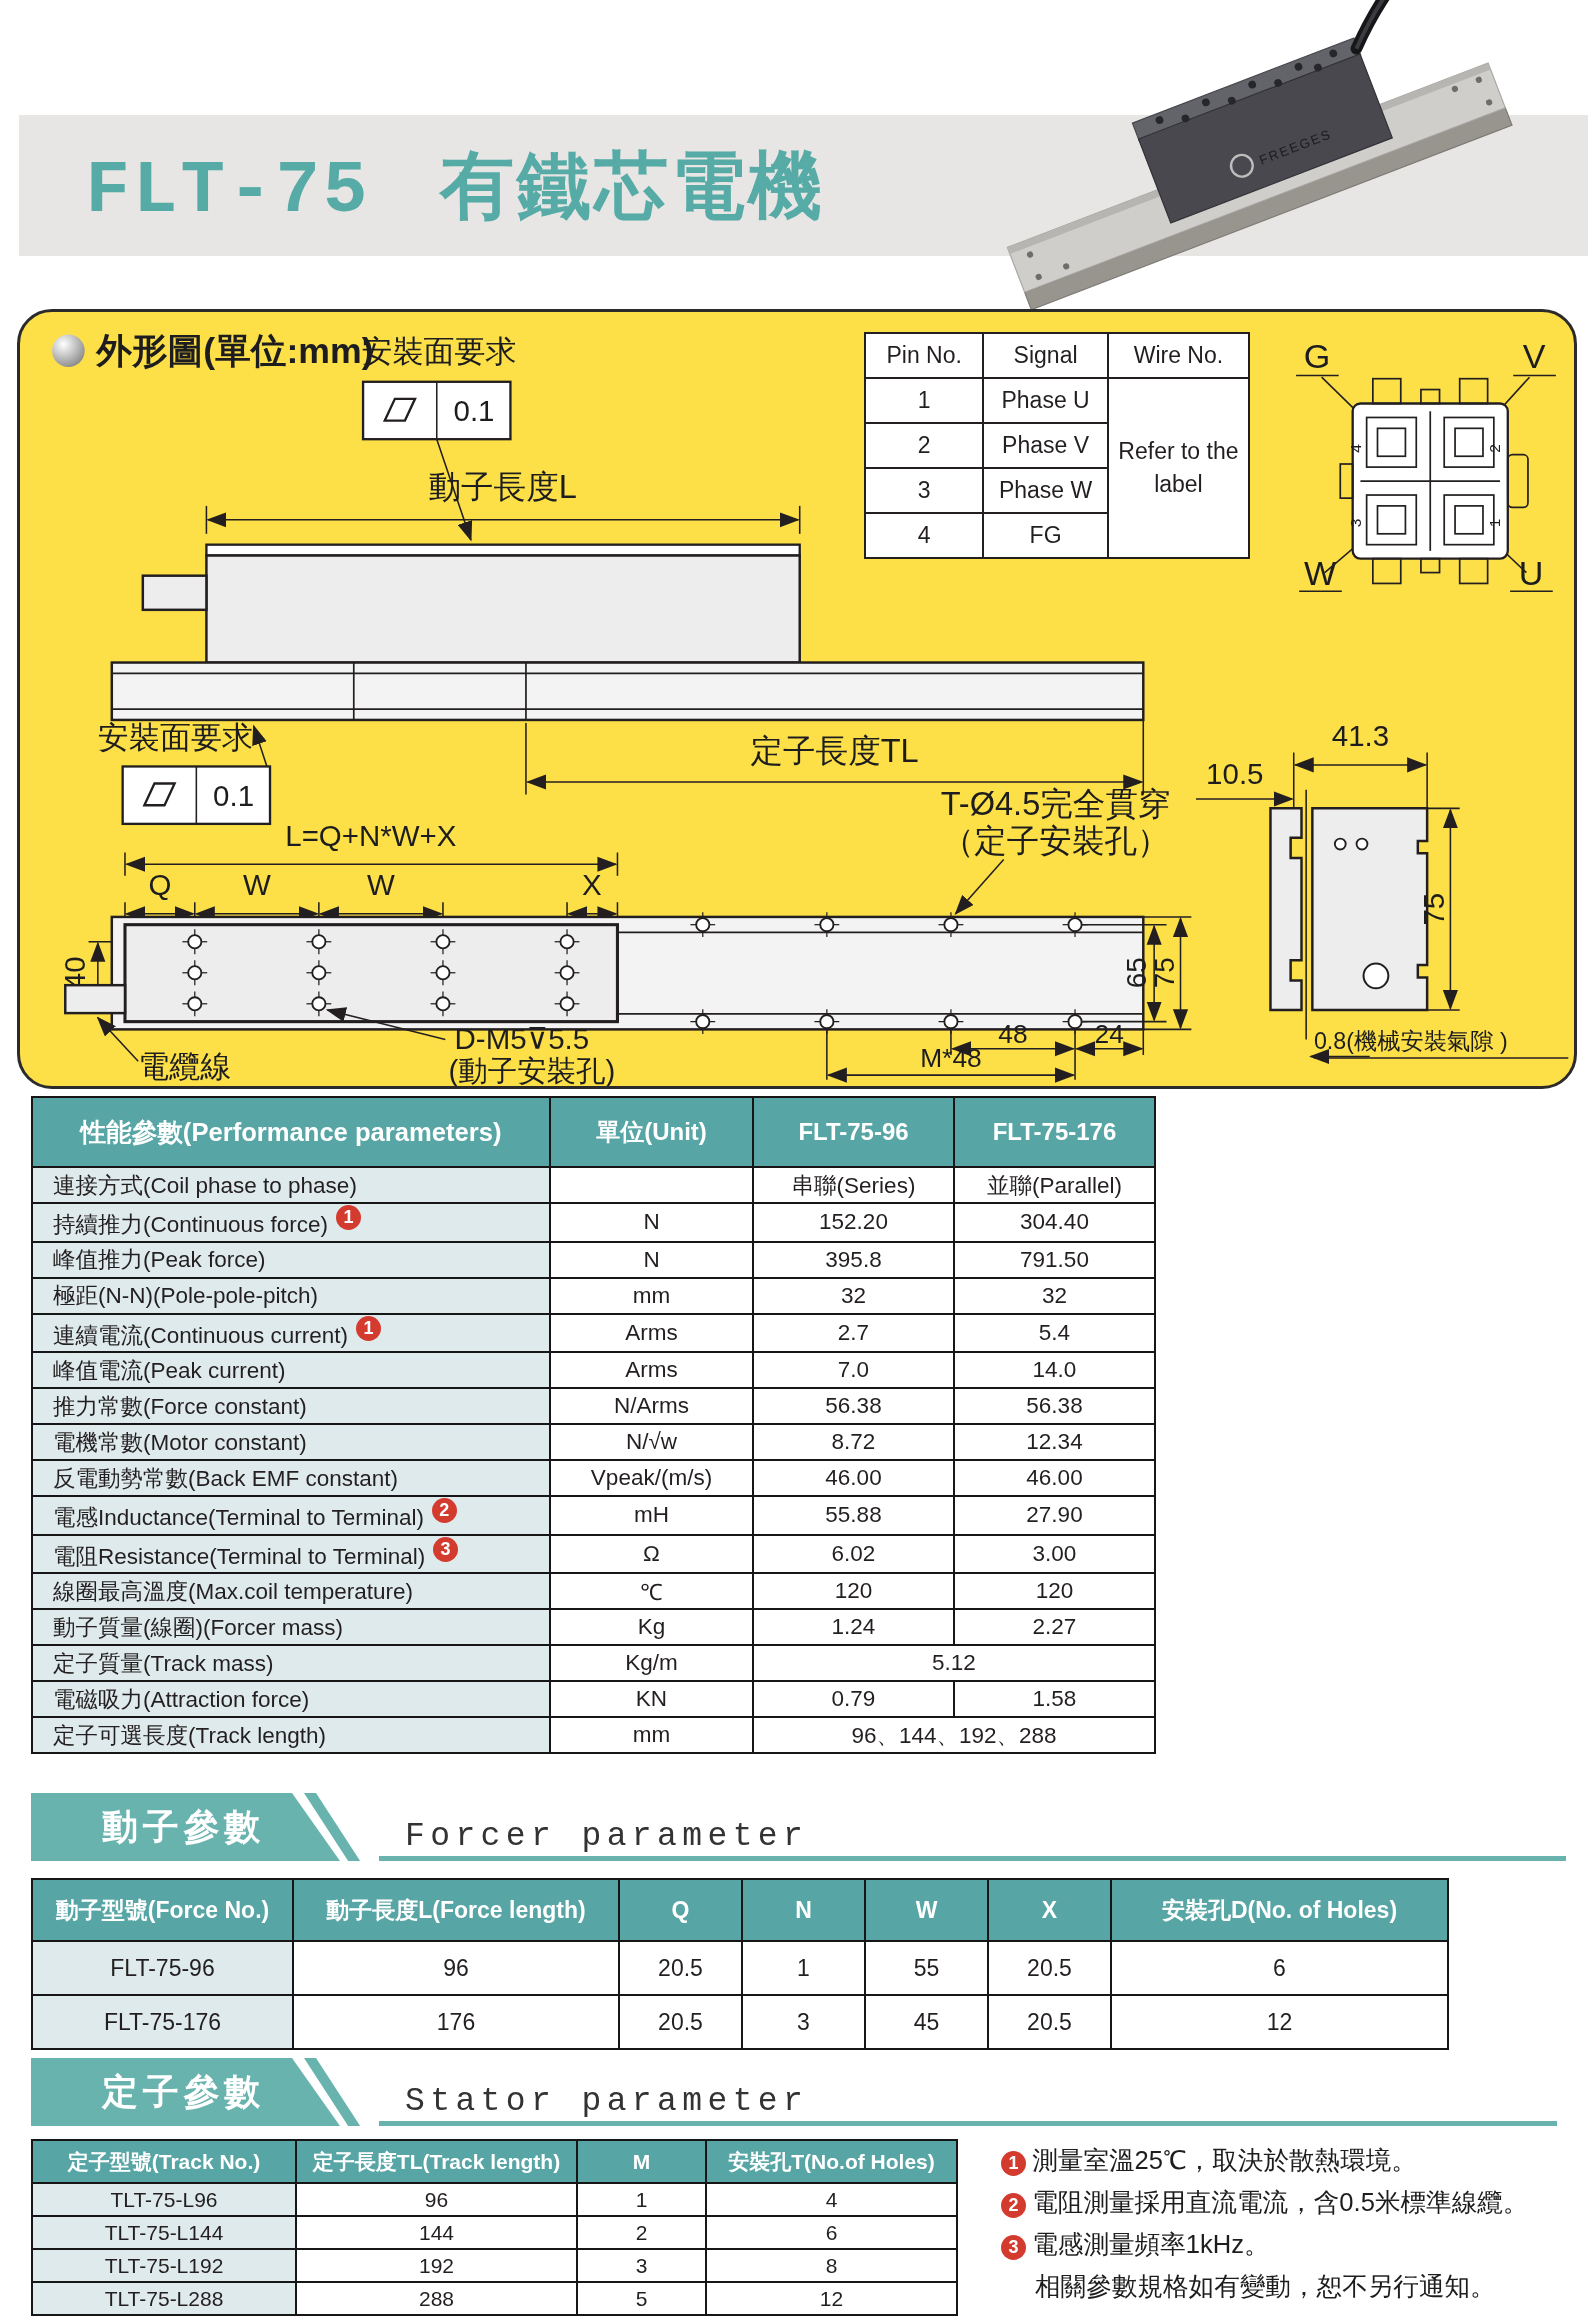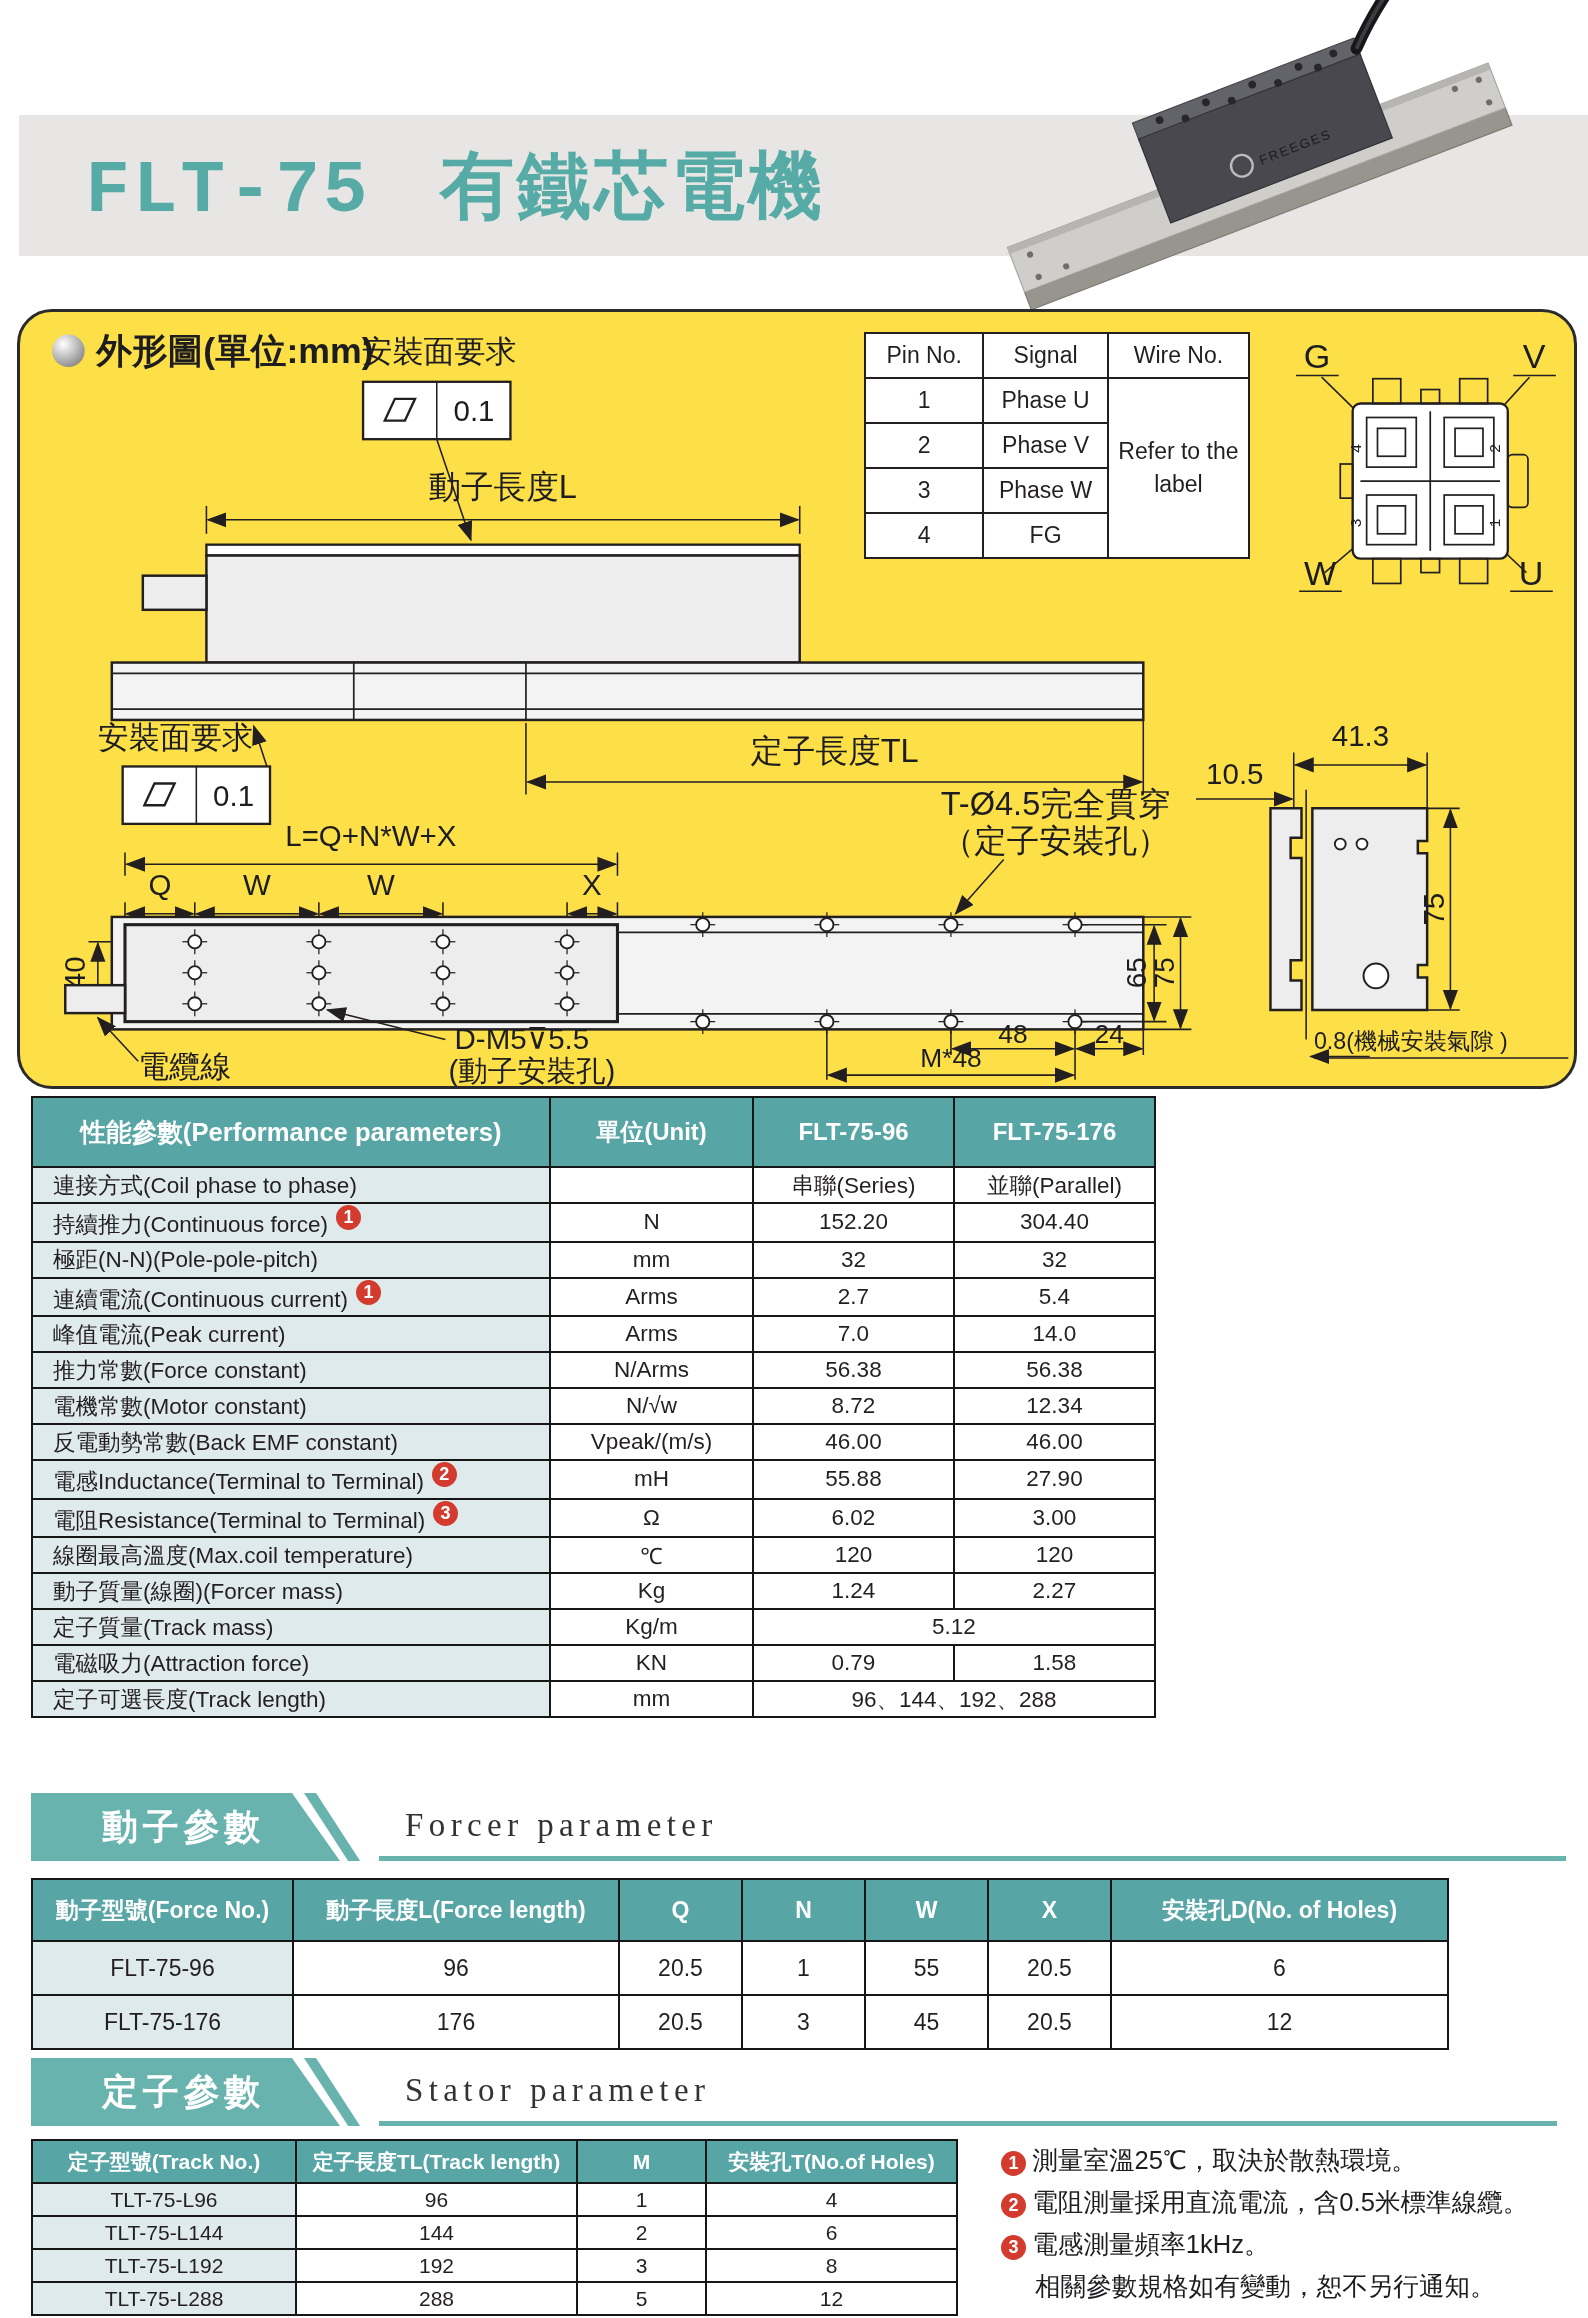--- a/index.html
+++ b/index.html
@@ -60,22 +60,22 @@
 
   
   .ribbon{position:absolute;left:31px;width:1526px;height:68px;}
   .ribbon .main{position:absolute;left:0;top:0;width:310px;height:100%;background:#69b3ae;
                 -webkit-clip-path:polygon(0 0,261px 0,309px 100%,0 100%);
                 clip-path:polygon(0 0,261px 0,309px 100%,0 100%);}
   .ribbon .stripe{position:absolute;left:273px;top:0;width:11.6px;height:100%;background:#69b3ae;
                   transform:skewX(33deg);transform-origin:top left;}
   .ribbon .uline{position:absolute;left:348px;right:0;bottom:0;height:4.7px;background:#69b3ae;}
   .ribbon .zh{position:absolute;left:71px;top:0;line-height:68px;color:#fff;font-size:36px;font-weight:700;letter-spacing:4.7px;}
-  .ribbon .en{position:absolute;left:374px;top:0;line-height:64px;color:#333;font-size:33px;
-              font-family:Liberation Serif, serif;letter-spacing:5.4px;white-space:nowrap;}
+  .ribbon .en{position:absolute;left:374px;top:12px;line-height:64px;color:#333;font-size:33px;
+              font-family:Liberation Mono, monospace;letter-spacing:5.4px;white-space:nowrap;}
   .ribbon-forcer{top:1793px;padding-left:9px;} .ribbon-stator{top:2058px;}
 
   
   .notes{position:absolute;left:1001px;top:2139px;width:580px;font-size:25.6px;line-height:42px;color:#1d1d1f;}
   .note-line{white-space:nowrap;}
   .note-line .nc{vertical-align:baseline;margin:0 6.2px 0 0;}
   .note-line.cont{padding-left:34px;}
 </style>
 </head>
 <body>
@@ -384,20 +384,26 @@
       <td class="val">串聯(Series)</td>
       <td class="val">並聯(Parallel)</td>
     </tr>
     <tr>
       <td class="name"><span>持續推力(Continuous force)</span><span class="nc">1</span></td>
       <td class="val">N</td>
       <td class="val">152.20</td>
       <td class="val">304.40</td>
     </tr>
     <tr>
+      <td class="name"><span>峰值推力(Peak force)</span></td>
+      <td class="val">N</td>
+      <td class="val">395.8</td>
+      <td class="val">791.50</td>
+    </tr>
+    <tr>
       <td class="name"><span>極距(N-N)(Pole-pole-pitch)</span></td>
       <td class="val">mm</td>
       <td class="val">32</td>
       <td class="val">32</td>
     </tr>
     <tr>
       <td class="name"><span>連續電流(Continuous current)</span><span class="nc">1</span></td>
       <td class="val">Arms</td>
       <td class="val">2.7</td>
       <td class="val">5.4</td>

